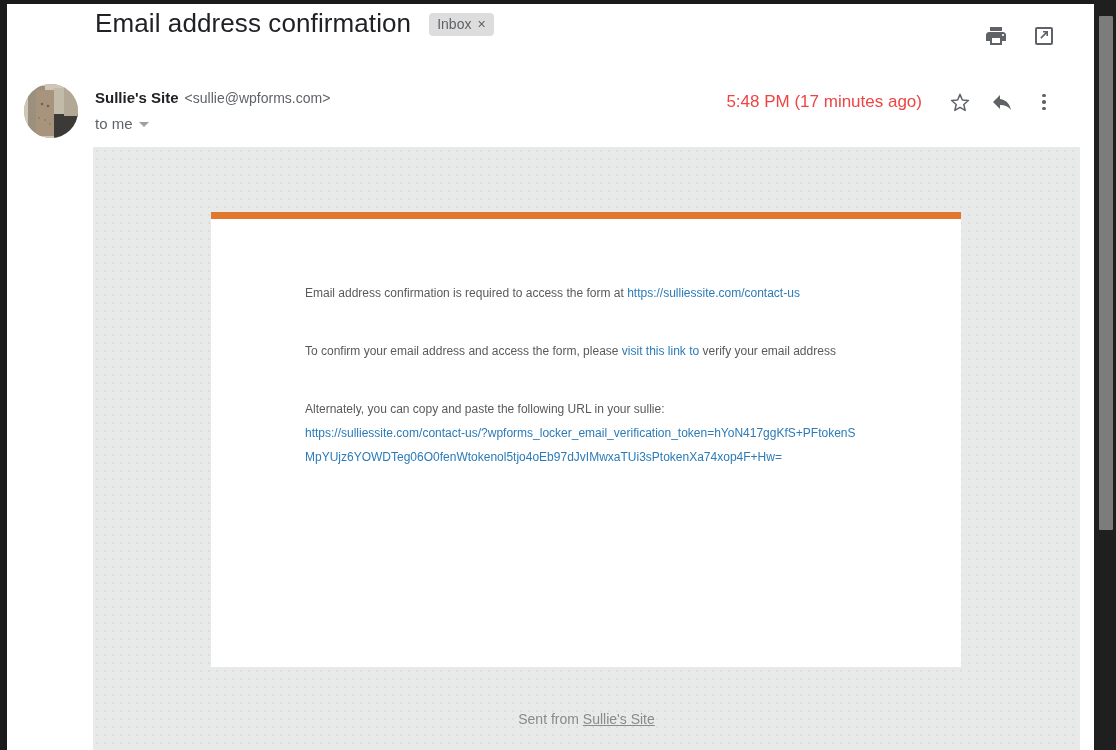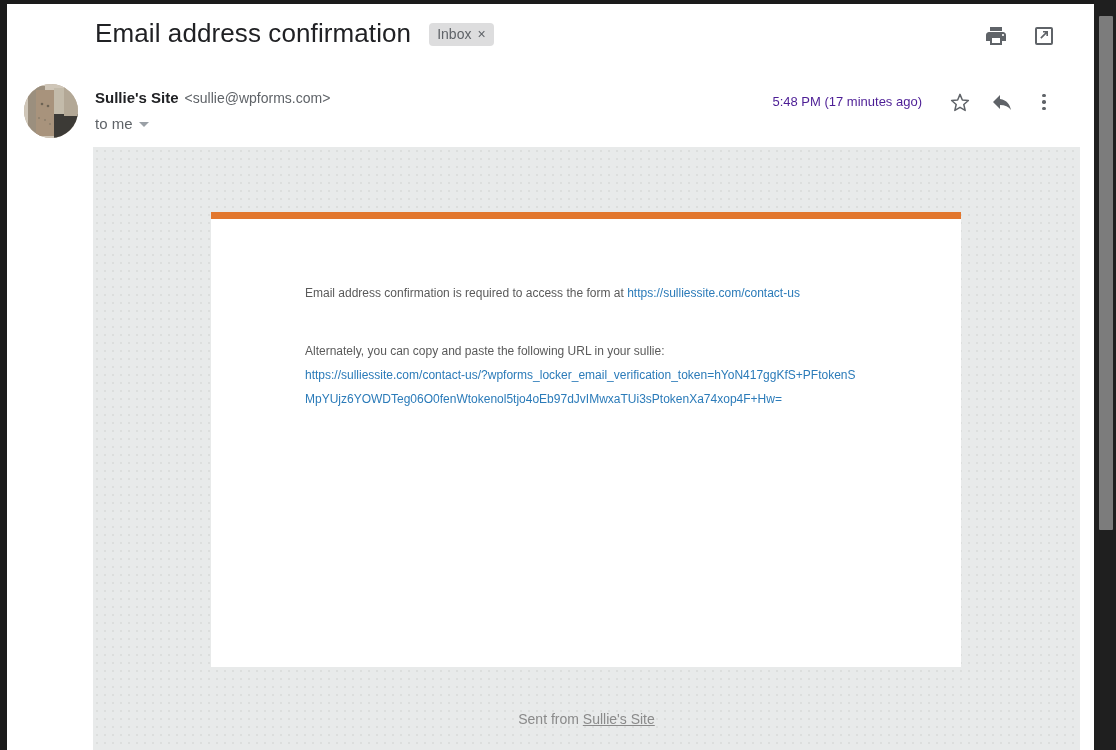--- a/index.html
+++ b/index.html
@@ -44,21 +44,21 @@
 
   
   .mail-header {
     position: absolute;
     left: 7px; top: 4px;
     width: 1073px;
     height: 68px;
   }
   .subject-row {
     position: absolute;
-    left: 88px; top: 12px;
+    left: 88px; top: 2px;
     display: flex;
     align-items: center;
   }
   .subject {
     font-size: 26px;
     font-weight: 400;
     color: #202124;
     letter-spacing: .1px;
     line-height: 34px;
     white-space: nowrap;
@@ -153,22 +153,22 @@
   }
 
   .meta-actions {
     position: absolute;
     right: 24px; top: 14px;
     display: flex;
     align-items: center;
     gap: 18px;
   }
   .timestamp {
-    font-size: 13px;
-    color: #4c1d95;
+    font-size: 17px;
+    color: #ef4444;
     line-height: 20px;
     margin-right: 8px;
     white-space: nowrap;
   }
   .micon { width: 24px; height: 24px; display: block; }
   .micon svg { display: block; fill: #5f6368; }
   .dots {
     width: 24px; height: 24px;
     display: flex; flex-direction: column;
     align-items: center; justify-content: center;
@@ -319,20 +319,23 @@
 
   <div class="body-canvas">
 
     <div class="card">
       <div class="card-inner">
 
         <p class="para">
           <span>Email address confirmation is required to access the form at </span><a class="lnk nobreak" href="#">https://sulliessite.com/contact-us</a>
         </p>
 
+        <p class="para">
+          <span>To confirm your email address and access the form, please </span><a class="lnk nobreak" href="#">visit this link to</a><span> verify your email address</span>
+        </p>
 
         <p class="para tight">
           <span>Alternately, you can copy and paste the following URL in your sullie:</span><br>
           <a class="lnk" href="#">https://sulliessite.com/contact-us/?wpforms_locker_email_verification_token=hYoN417ggKfS+PFtokenSMpYUjz6YOWDTeg06O0fenWtokenol5tjo4oEb97dJvIMwxaTUi3sPtokenXa74xop4F+Hw=</a>
         </p>
 
       </div>
     </div>
 
     <div class="sent-from">

